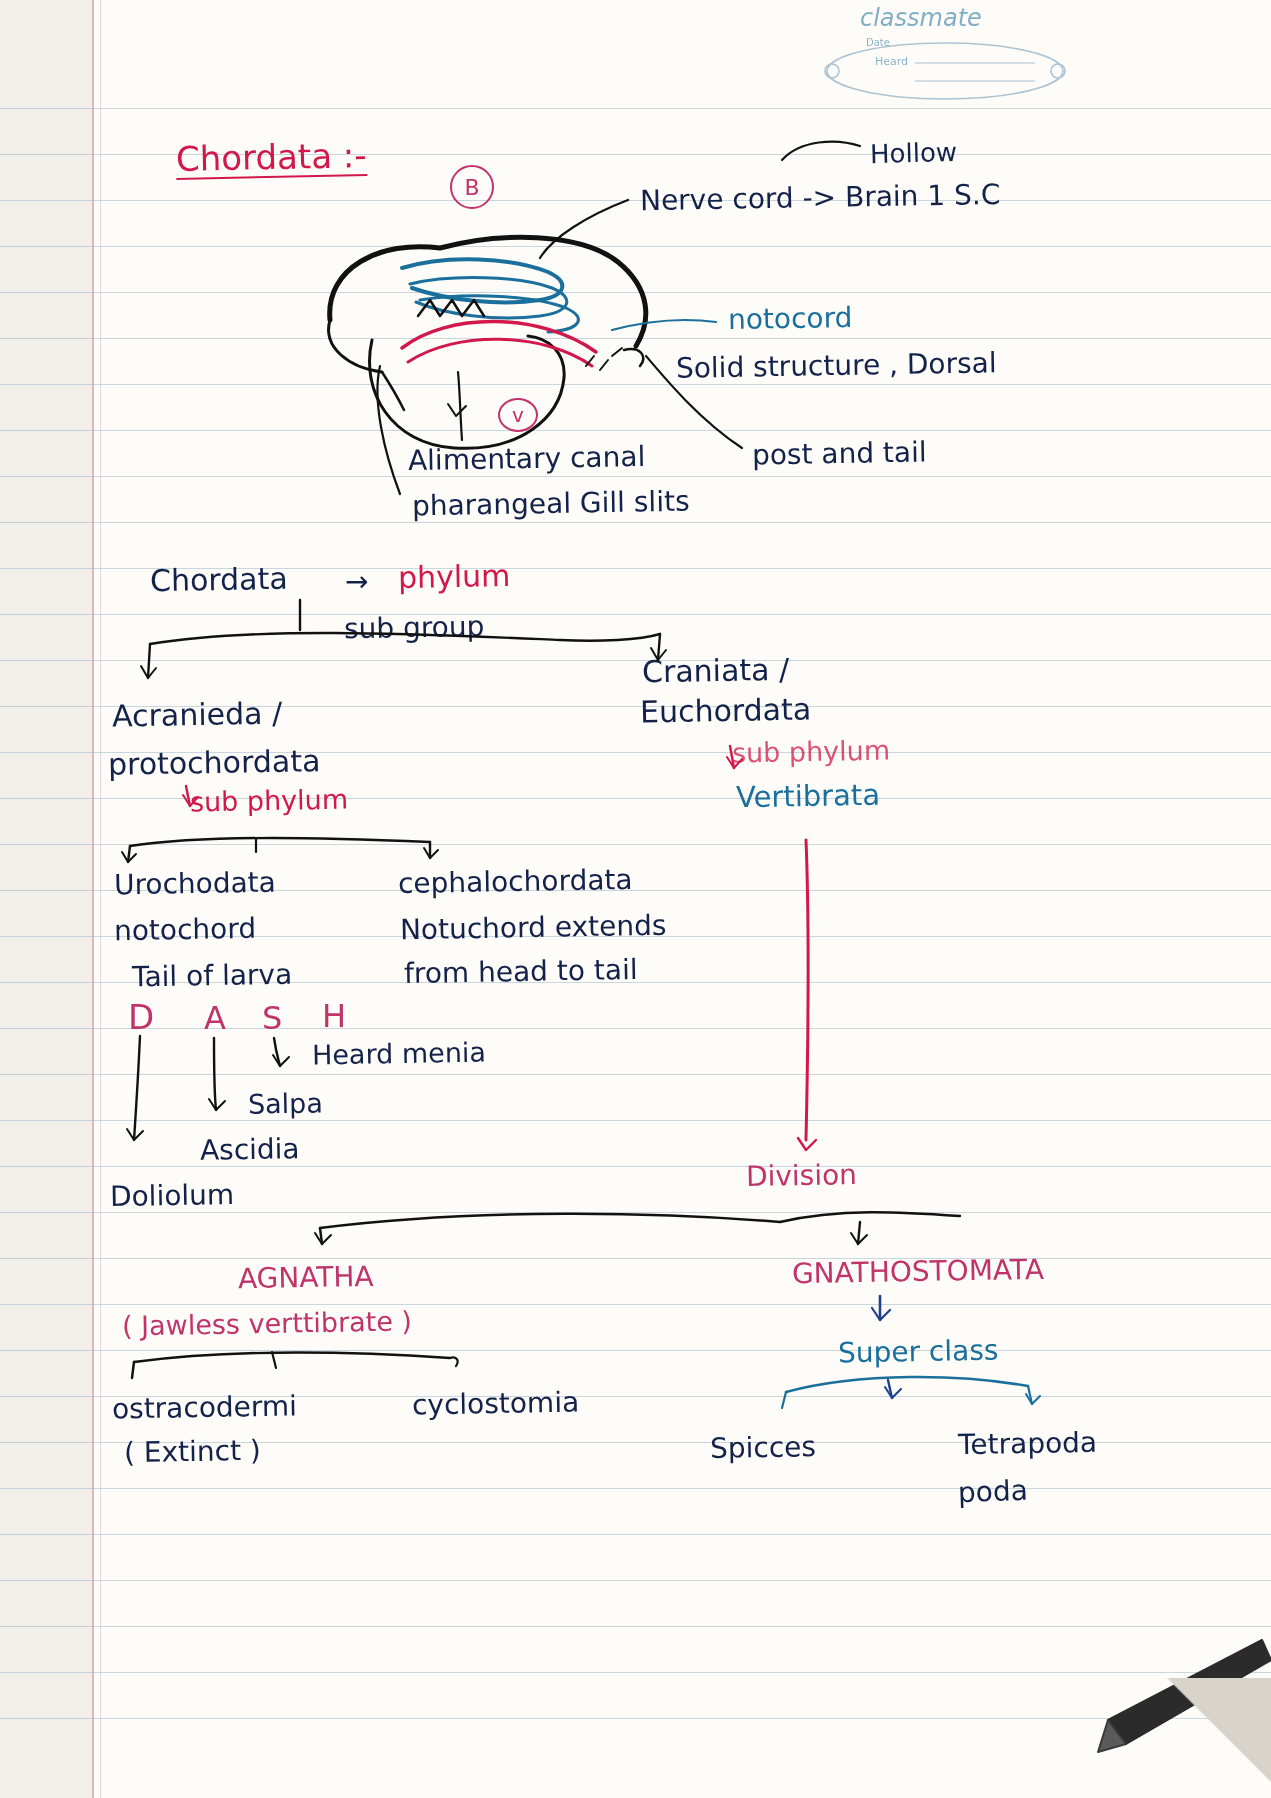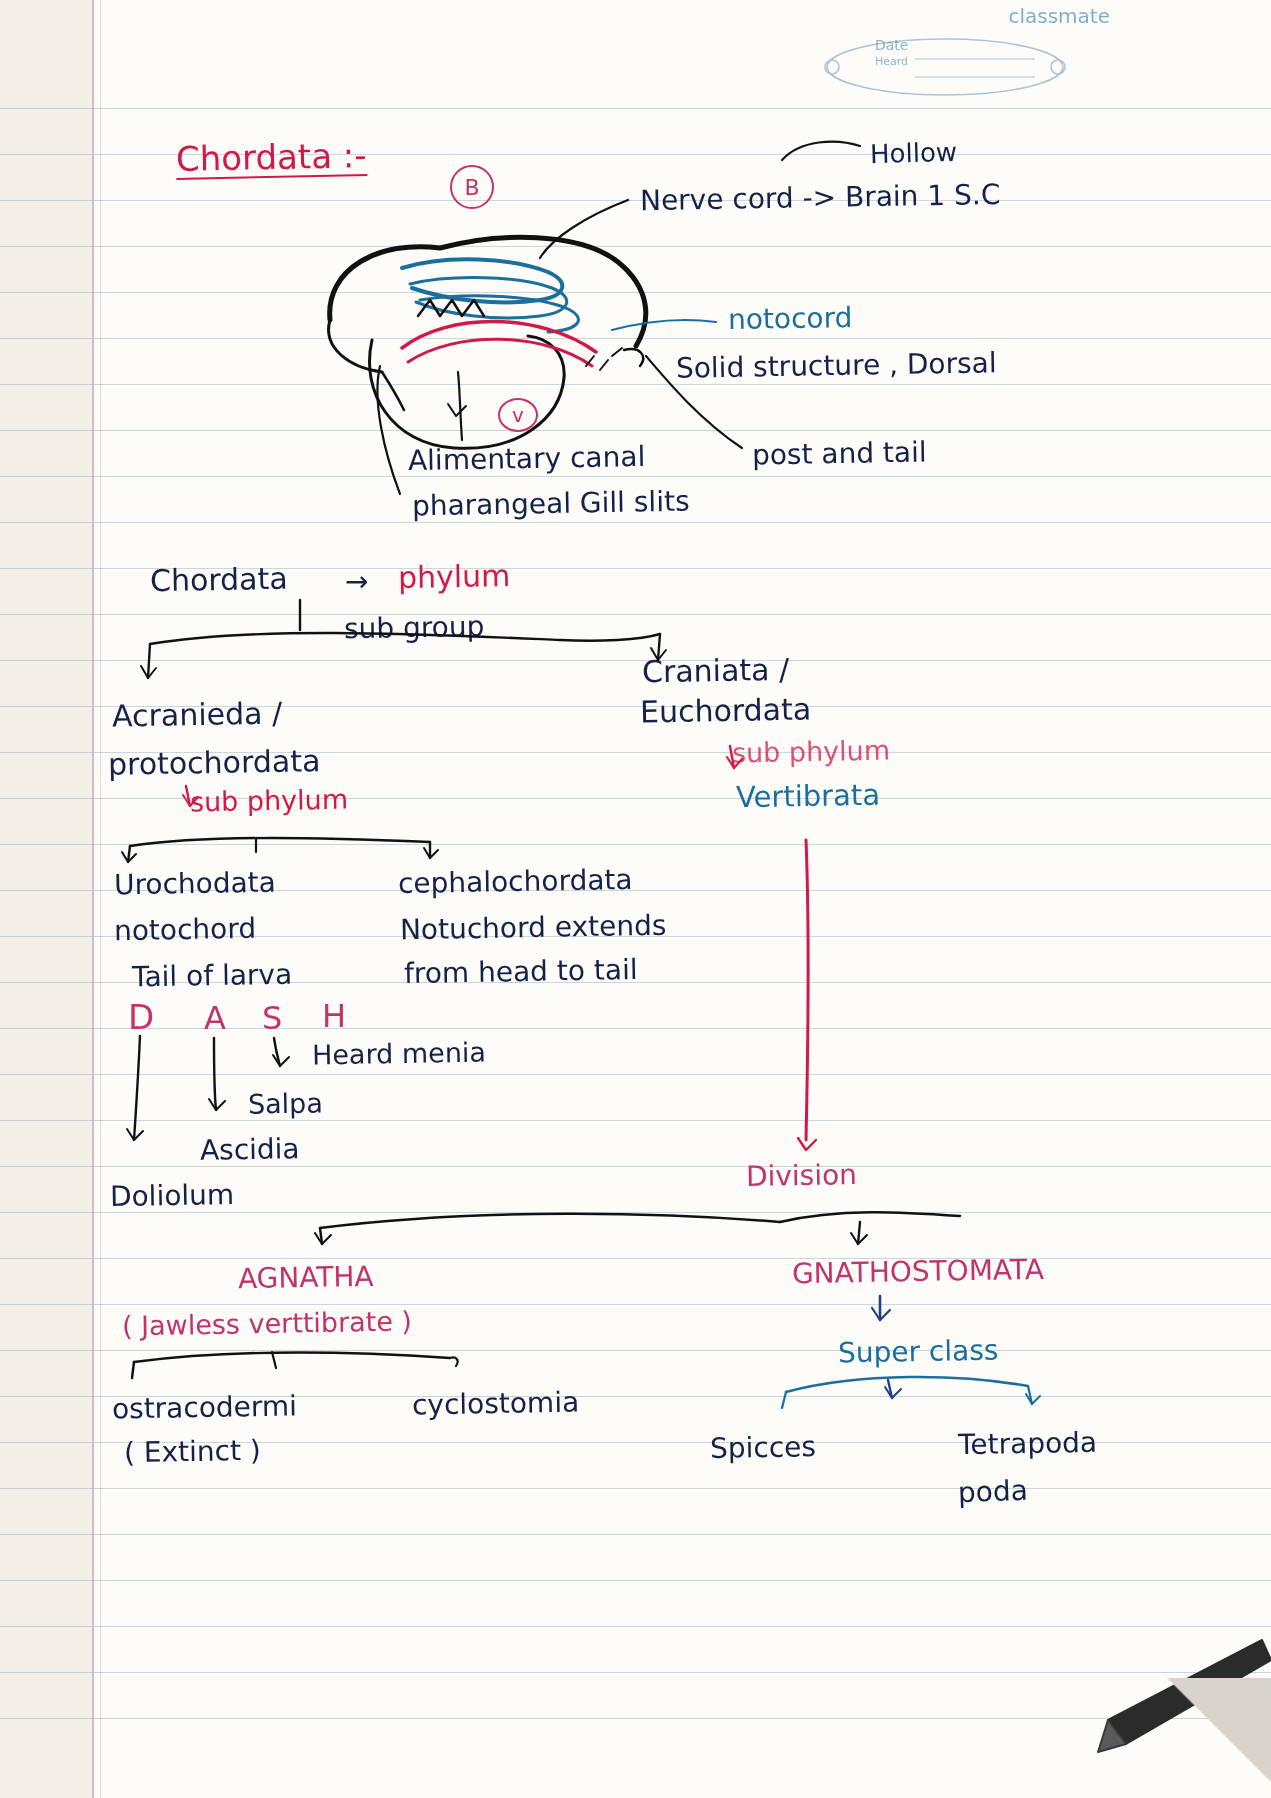--- a/index.html
+++ b/index.html
@@ -99,29 +99,29 @@
       <div class="rule" style="top: 1442px; background: rgb(159, 183, 201);"></div>
       <div class="rule" style="top: 1488px; background: rgb(159, 183, 201);"></div>
       <div class="rule" style="top: 1534px; background: rgb(159, 183, 201);"></div>
       <div class="rule" style="top: 1580px; background: rgb(159, 183, 201);"></div>
       <div class="rule" style="top: 1626px; background: rgb(159, 183, 201);"></div>
       <div class="rule" style="top: 1672px; background: rgb(159, 183, 201);"></div>
       <div class="rule" style="top: 1718px; background: rgb(159, 183, 201);"></div>
     </div>
 
   <div class="hdr-box" style="top:6px;left:820px;">
-    <div class="hw ink-teal" style="position:relative;top:0;left:40px;font-size:20px;opacity:.55;text-align:right;">classmate</div>
+    <div class="hw ink-teal" style="position:relative;top:0;left:40px;font-size:24px;font-style:italic;opacity:.55;">classmate</div>
     <svg width="250" height="70" style="display:block;margin-top:6px;opacity:.45">
       <ellipse cx="125" cy="35" rx="118" ry="28" fill="none" stroke="#4a7fa8" stroke-width="1.6"></ellipse>
       <circle cx="12" cy="35" r="7" fill="none" stroke="#4a7fa8" stroke-width="1.6"></circle>
       <circle cx="238" cy="35" r="7" fill="none" stroke="#4a7fa8" stroke-width="1.6"></circle>
       <line x1="95" y1="27" x2="215" y2="27" stroke="#4a7fa8" stroke-width="1.2"></line>
       <line x1="95" y1="45" x2="215" y2="45" stroke="#4a7fa8" stroke-width="1.2"></line>
     </svg>
-    <div class="hw ink-teal" style="position:absolute;top:32px;left:55px;font-size:14px;opacity:.5;">Date</div>
+    <div class="hw ink-teal" style="position:absolute;top:32px;left:46px;font-size:10px;opacity:.5;">Date</div>
     <div class="hw ink-teal" style="position:absolute;top:50px;left:55px;font-size:11px;opacity:.5;">Heard</div>
   </div>
 
   <div class="hw ink-red u" style="top:140px;left:176px;font-size:34px;transform:rotate(-1.2deg);">Chordata :-</div>
 
   <div class="circ" style="top:165px;left:450px;width:40px;height:40px;font-size:22px;">B</div>
 
   <div class="hw ink-dark" style="top:140px;left:870px;font-size:26px;transform:rotate(-1.5deg);">Hollow</div>
 
   <div class="hw ink-dark" style="top:184px;left:640px;font-size:28px;transform:rotate(-1deg);">Nerve cord -&gt; Brain 1 S.C</div>

